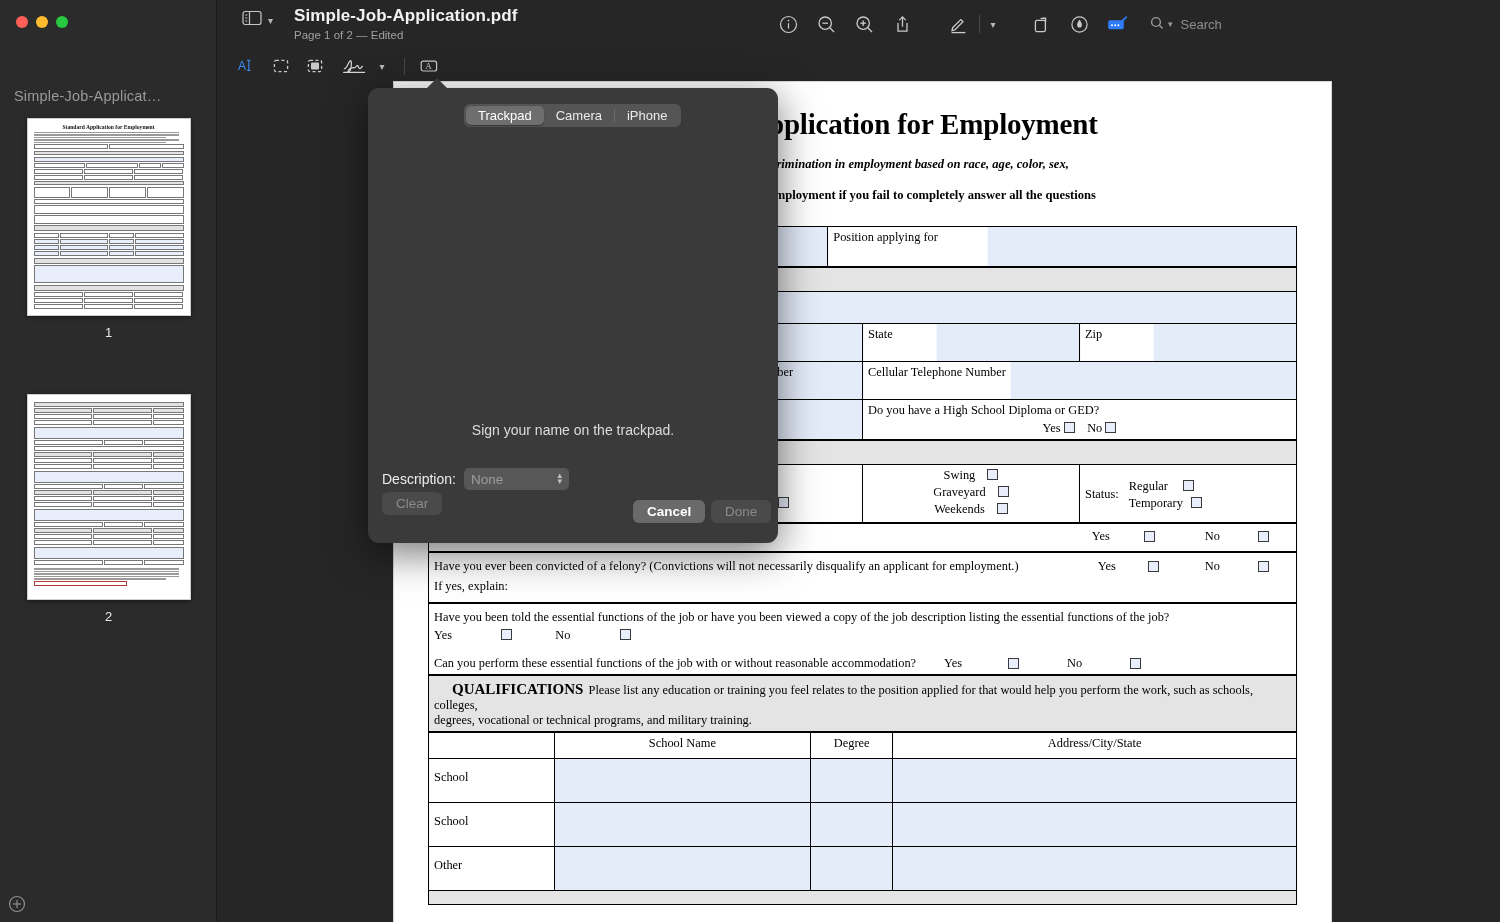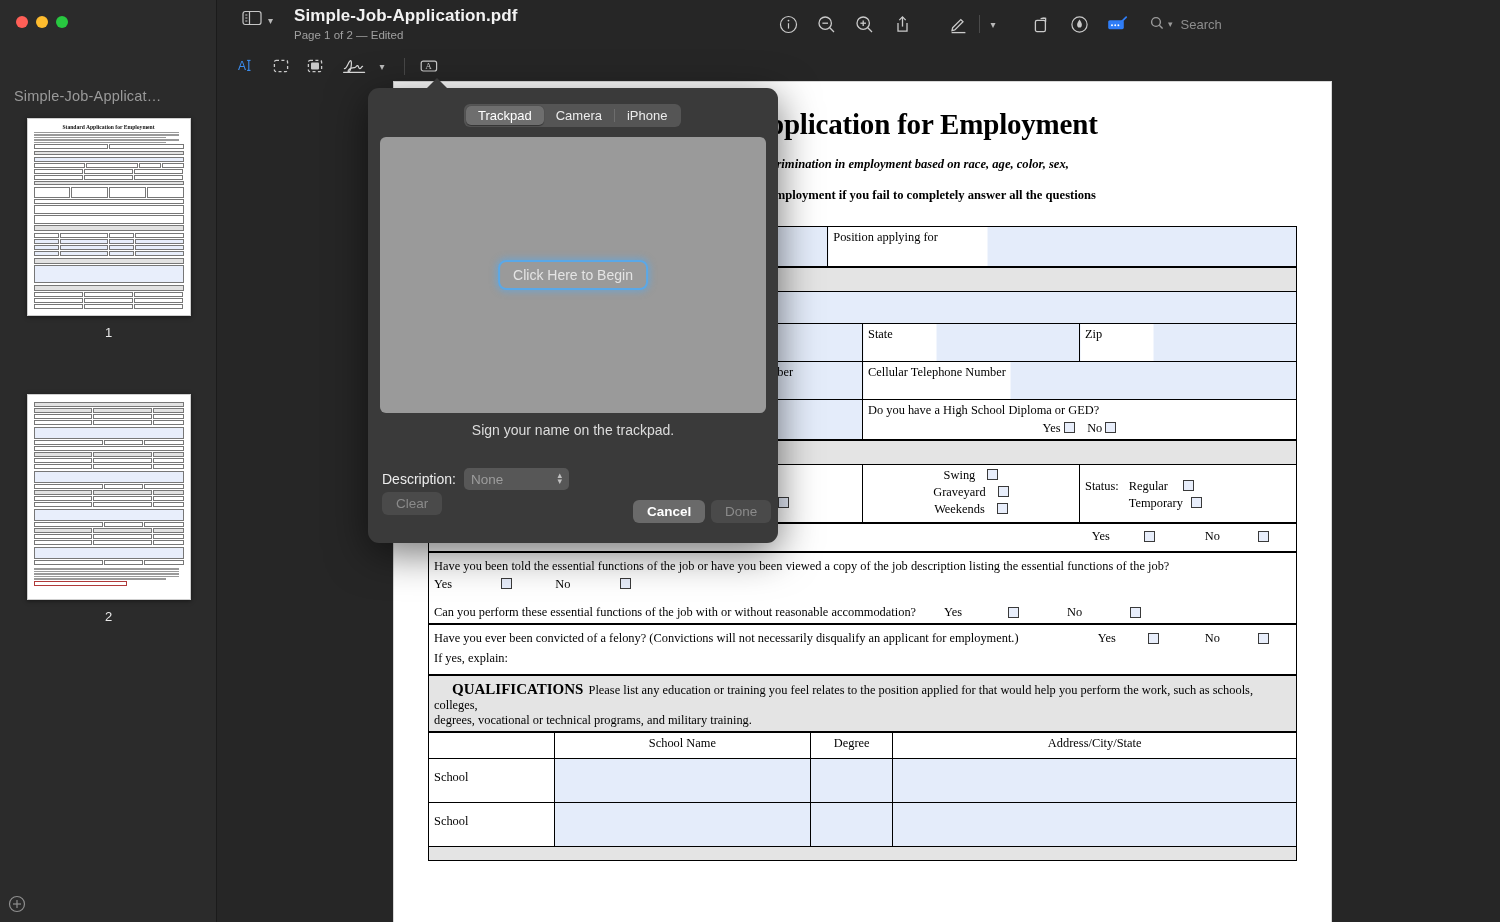--- a/index.html
+++ b/index.html
@@ -621,21 +621,21 @@
               <div style="text-align:center;margin-top:2px;">
                 <span class="lbl">Graveyard</span>
                 <span class="cb" style="margin-left:9px;"></span>
               </div>
               <div style="text-align:center;margin-top:2px;">
                 <span class="lbl">Weekends</span>
                 <span class="cb" style="margin-left:9px;"></span>
               </div>
             </td>
             <td style="height:58px;background:#fff;">
-              <div style="display:flex;gap:10px;margin-top:11px;">
+              <div style="display:flex;gap:10px;margin-top:11px;align-items:center;">
                 <span class="lbl">Status:</span>
                 <span>
                   <div>
                     <span class="lbl">Regular</span>
                     <span class="cb" style="margin-left:12px;"></span>
                   </div>
                   <div style="margin-top:2px;">
                     <span class="lbl">Temporary</span>
                     <span class="cb" style="margin-left:5px;"></span>
                   </div>
@@ -658,20 +658,37 @@
                 <span class="cb" style="margin:0 22px 0 38px;"></span>
               </div>
             </td>
           </tr>
         </tbody>
           </table>
 
         <table class="form">
           <tbody>
               <tr>
+            <td style="background:#fff;height:50px;padding-top:6px;">
+              <div style="display:flex;align-items:center;">
+                <span class="lbl" style="flex:1;">Have you ever been convicted of a felony? (Convictions will not necessarily disqualify an applicant for employment.)</span>
+                <span class="lbl">Yes</span>
+                <span class="cb" style="margin:0 46px 0 32px;"></span>
+                <span class="lbl">No</span>
+                <span class="cb" style="margin:0 22px 0 38px;"></span>
+              </div>
+              <div class="lbl" style="margin-top:5px;">If yes, explain:</div>
+            </td>
+          </tr>
+        </tbody>
+          </table>
+
+        <table class="form">
+          <tbody>
+              <tr>
             <td style="background:#fff;height:68px;padding-top:6px;">
               <div class="lbl">Have you been told the essential functions of the job or have you been viewed a copy of the job description listing the essential functions of the job?</div>
               <div style="margin-top:3px;">
                 <span class="lbl">Yes</span>
                 <span class="cb" style="margin:0 40px 0 46px;"></span>
                 <span class="lbl">No</span>
                 <span class="cb" style="margin-left:46px;"></span>
               </div>
               <div style="display:flex;align-items:center;margin-top:13px;">
                 <span class="lbl">Can you perform these essential functions of the job with or without reasonable accommodation?</span>
@@ -681,37 +698,20 @@
                 <span class="cb" style="margin-left:48px;"></span>
               </div>
             </td>
           </tr>
         </tbody>
           </table>
 
         <table class="form">
           <tbody>
               <tr>
-            <td style="background:#fff;height:50px;padding-top:6px;">
-              <div style="display:flex;align-items:center;">
-                <span class="lbl" style="flex:1;">Have you ever been convicted of a felony? (Convictions will not necessarily disqualify an applicant for employment.)</span>
-                <span class="lbl">Yes</span>
-                <span class="cb" style="margin:0 46px 0 32px;"></span>
-                <span class="lbl">No</span>
-                <span class="cb" style="margin:0 22px 0 38px;"></span>
-              </div>
-              <div class="lbl" style="margin-top:5px;">If yes, explain:</div>
-            </td>
-          </tr>
-        </tbody>
-          </table>
-
-        <table class="form">
-          <tbody>
-              <tr>
             <td class="band" style="height:40px;padding-top:5px;">
               <span class="qual-h">QUALIFICATIONS</span>
               <span class="lbl" style="margin-left:2px;">Please list any education or training you feel relates to the position applied for that would help you perform the work, such as schools, colleges,</span>
               <div class="lbl">degrees, vocational or technical programs, and military training.</div>
             </td>
           </tr>
         </tbody>
           </table>
 
         <table class="form">
@@ -728,41 +728,44 @@
             <td class="fill" style="height:44px;"></td>
             <td class="fill" style="height:44px;"></td>
           </tr>
           <tr>
             <td style="height:44px;background:#fff;padding-top:11px;">School</td>
             <td class="fill" style="height:44px;"></td>
             <td class="fill" style="height:44px;"></td>
             <td class="fill" style="height:44px;"></td>
           </tr>
           <tr>
+            <td style="height:44px;background:#fff;padding-top:11px;">Other</td>
+            <td class="fill" style="height:44px;"></td>
+            <td class="fill" style="height:44px;"></td>
+            <td class="fill" style="height:44px;"></td>
+          </tr>
+          <tr>
             <td class="band" colspan="4" style="height:14px;"></td>
           </tr>
         </tbody>
           </table>
 
       </div>
     </div>
 
     <div id="pop-arrow"></div>
     <div id="popover">
 
       <div id="seg">
         <div class="seg-item sel">Trackpad</div>
         <div class="seg-item">Camera</div>
         <div class="seg-div"></div>
         <div class="seg-item">iPhone</div>
       </div>
 
-      <div id="canvas">
-        <div id="begin-btn">Click Here to Begin</div>
-      </div>
 
       <div id="pop-hint">Sign your name on the trackpad.</div>
 
       <div id="desc-row">
         <span id="desc-label">Description:</span>
         <div id="desc-select">
           <span>None</span>
           <span class="stepper">
               <span>▴</span>
               <span>▾</span>

